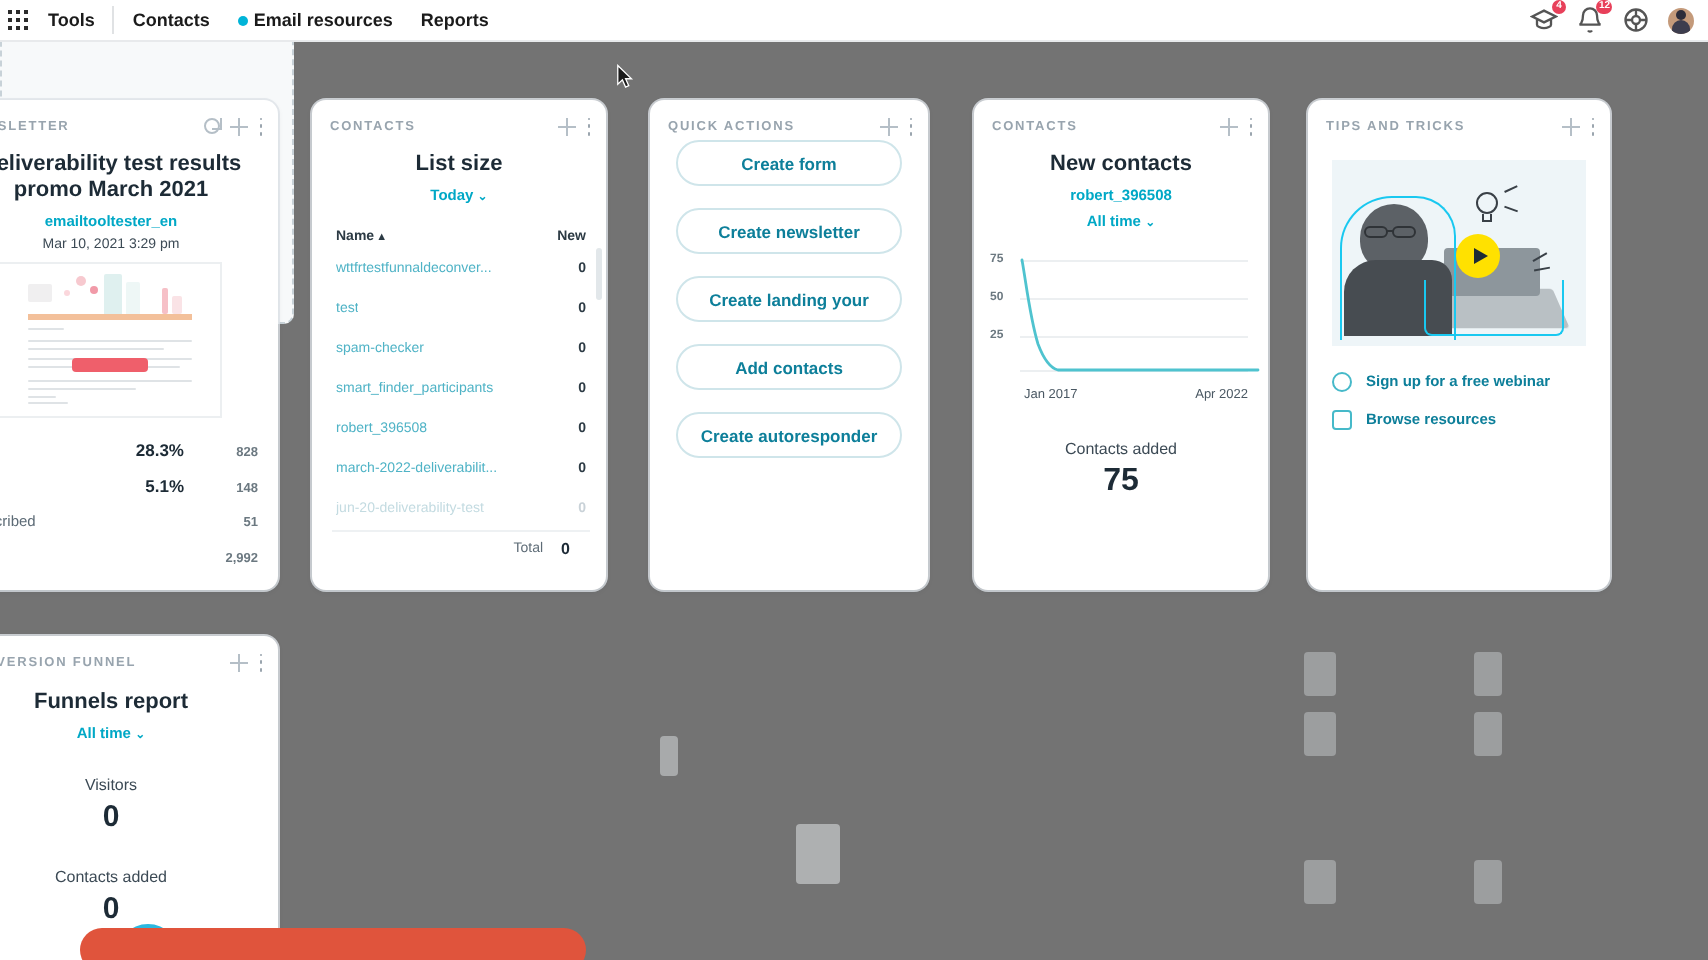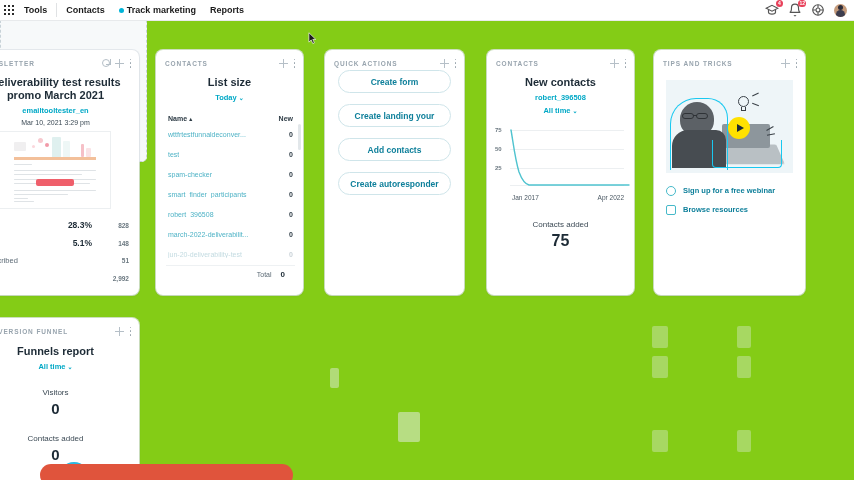--- a/index.html
+++ b/index.html
@@ -4,21 +4,21 @@
 <style>
   * { box-sizing: border-box; }
   html, body {
     margin: 0; padding: 0;
     width: 854px; height: 480px;
     overflow: hidden;
     background: #f4f6f8;
     font-family: "Liberation Sans", sans-serif;
     -webkit-font-smoothing: antialiased;
   }
-  #app { position: relative; width: 854px; height: 480px; background:#84cc16; overflow:hidden; }
+  #app { position: relative; width: 854px; height: 480px; background:#737373; overflow:hidden; }
 
   
   .topbar {
     position: absolute; top:0; left:0; width:854px; height:21px;
     background:#ffffff; display:flex; align-items:center;
     border-bottom:1px solid #e8eaec; z-index:40;
   }
   .grid-icon { width:13px; height:11px; margin-left:4px; display:grid;
     grid-template-columns: repeat(3,3px); grid-template-rows: repeat(3,3px);
     gap:1px; align-content:center; }
@@ -172,21 +172,21 @@
         <i></i>
         <i></i>
         <i></i>
         <i></i>
         <i></i>
     </span>
     <span class="nav-item">Tools</span>
     <span class="nav-sep"></span>
     <span class="nav-item">Contacts</span>
     <span class="nav-item">
-      <span class="nav-dot"></span><span>Track marketing</span>
+      <span class="nav-dot"></span><span>Email resources</span>
     </span>
     <span class="nav-item">Reports</span>
 
     <div class="topbar-right">
       <span class="ticon">
         <svg width="14" height="14" viewBox="0 0 24 24" fill="none" stroke="#555" stroke-width="2">
           <path d="M2 9l10-5 10 5-10 5z"></path>
             <path d="M6 11.5V16c0 1.5 3 3 6 3s6-1.5 6-3v-4.5"></path>
         </svg>
         <span class="badge">4</span>
@@ -340,20 +340,21 @@
       <span class="w-tools">
         <span class="move-ic"></span>
         <span class="dots-ic">
             <i></i>
             <i></i>
             <i></i>
           </span>
       </span>
     </div>
     <div class="qbtn">Create form</div>
+    <div class="qbtn">Create newsletter</div>
     <div class="qbtn">Create landing your</div>
     <div class="qbtn">Add contacts</div>
     <div class="qbtn">Create autoresponder</div>
   </div>
 
   <div class="widget" id="wContacts">
     <div class="w-head">
       <span class="w-label">Contacts</span>
       <span class="w-tools">
         <span class="move-ic"></span>

